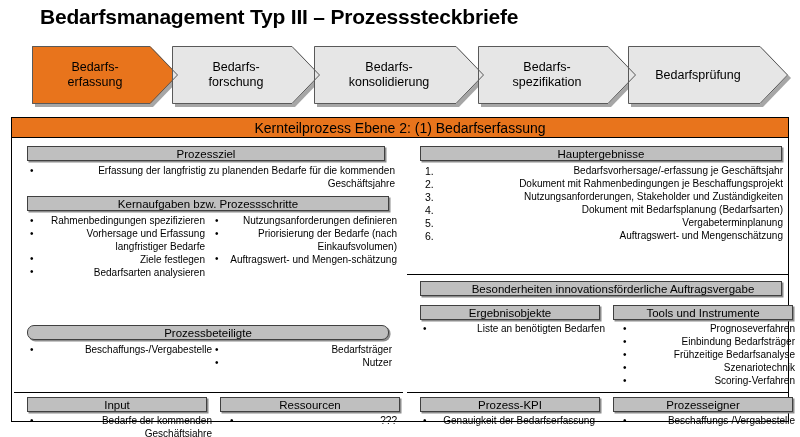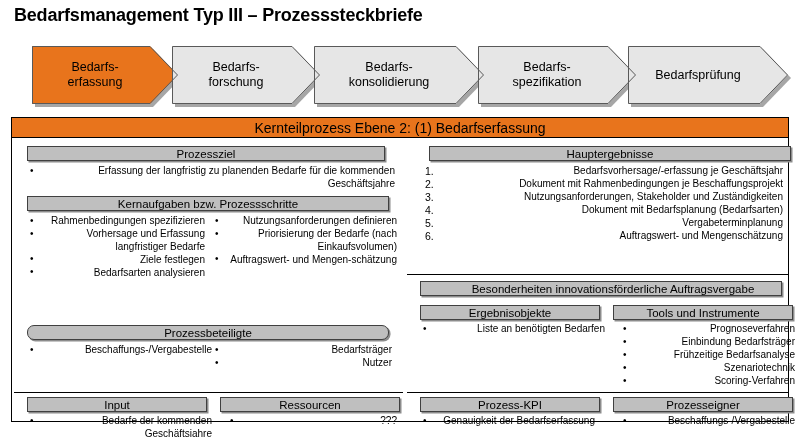--- a/index.html
+++ b/index.html
@@ -12,23 +12,23 @@
     height: 437px;
     position: relative;
     font-family: "Liberation Sans", sans-serif;
     color: #000000;
     overflow: hidden;
   }
 
   
   #doc-title {
     position: absolute;
-    left: 14px;
+    left: 40px;
     top: 5px;
-    font-size: 18px;
+    font-size: 21px;
     font-weight: bold;
     letter-spacing: -0.2px;
     white-space: nowrap;
     text-align: right;
   }
 
   
   #flow {
     position: absolute;
     left: 32px;
@@ -281,21 +281,21 @@
       <div class="sec-hd" style="position:absolute;left:206px;top:259px;width:180px;">Ressourcen</div>
       <div class="blk" style="left:213px;top:277px;width:170px;">
         <ul class="bl">
           <li>???</li>
         </ul>
       </div>
     </div>
 
     <div class="col" id="col-right">
 
-      <div class="sec-hd" style="position:absolute;left:13px;top:8px;width:362px;margin-left:9px;">Hauptergebnisse</div>
+      <div class="sec-hd" style="position:absolute;left:13px;top:8px;width:362px;">Hauptergebnisse</div>
       <div class="blk" style="left:16px;top:27px;width:360px;">
         <ol class="nl">
           <li>Bedarfsvorhersage/-erfassung je Geschäftsjahr</li>
           <li>Dokument mit Rahmenbedingungen je Beschaffungsprojekt</li>
           <li>Nutzungsanforderungen, Stakeholder und Zuständigkeiten</li>
           <li>Dokument mit Bedarfsplanung (Bedarfsarten)</li>
           <li>Vergabeterminplanung</li>
           <li>Auftragswert- und Mengenschätzung</li>
         </ol>
       </div>

